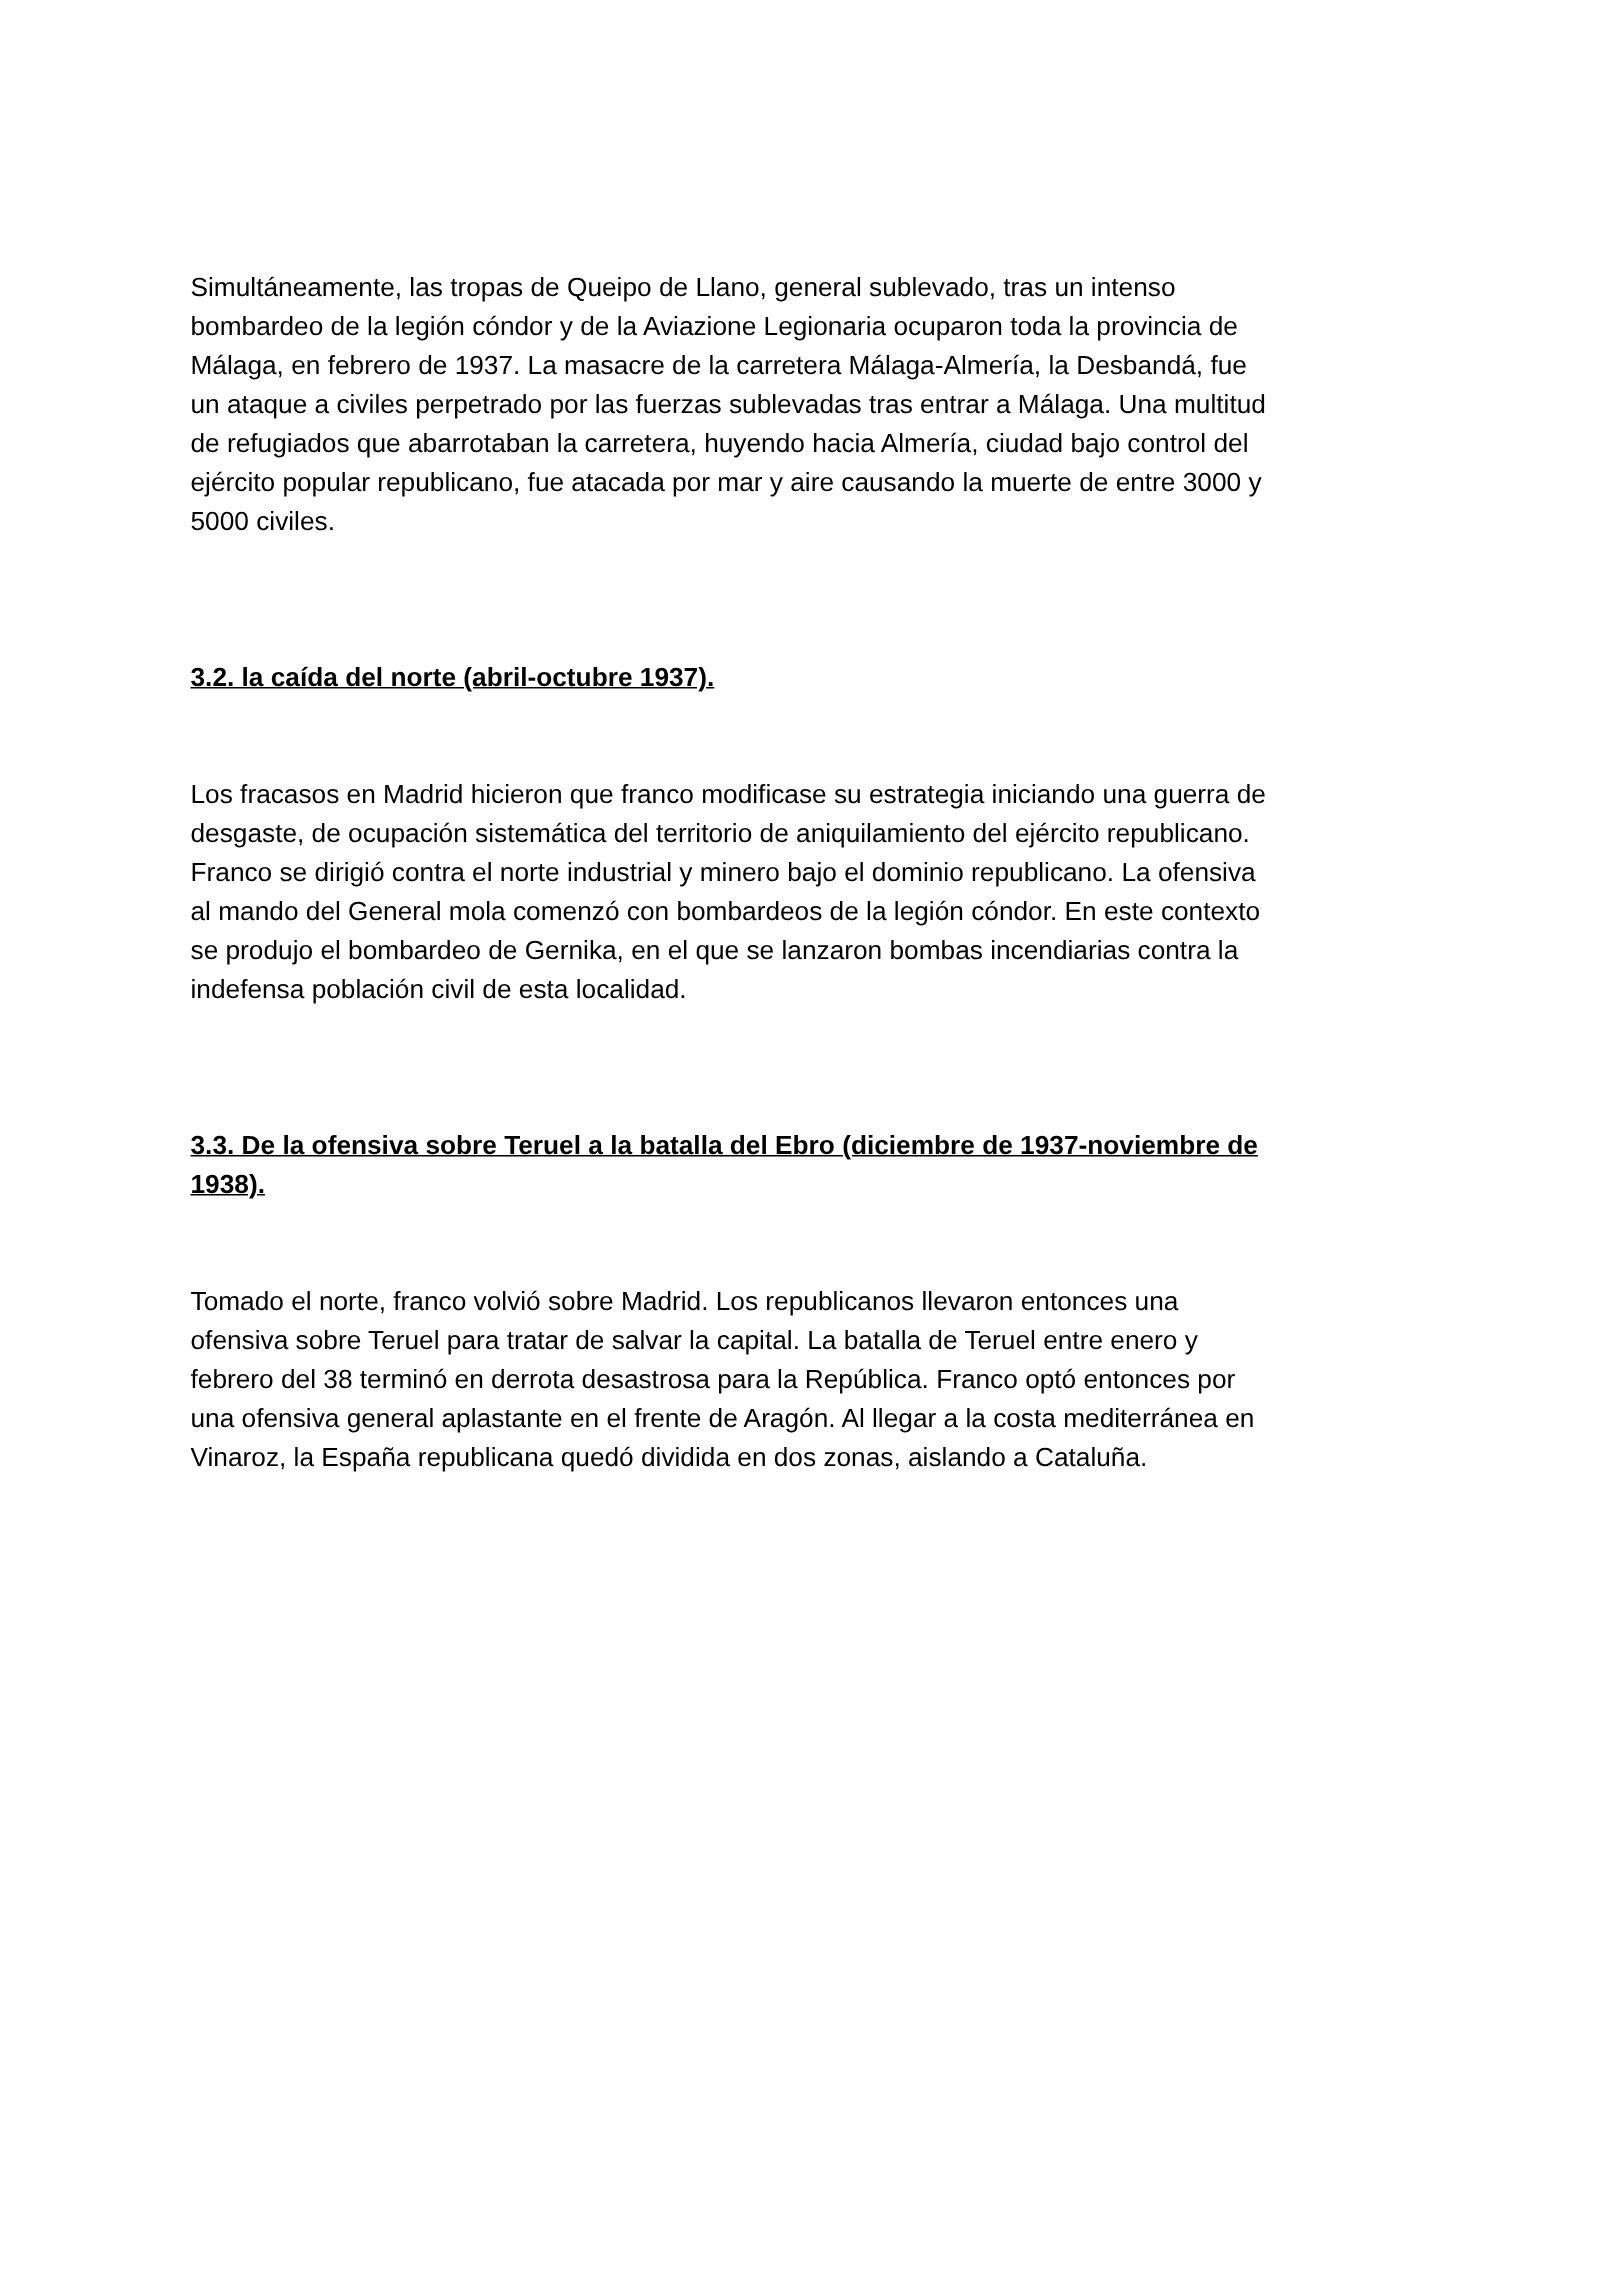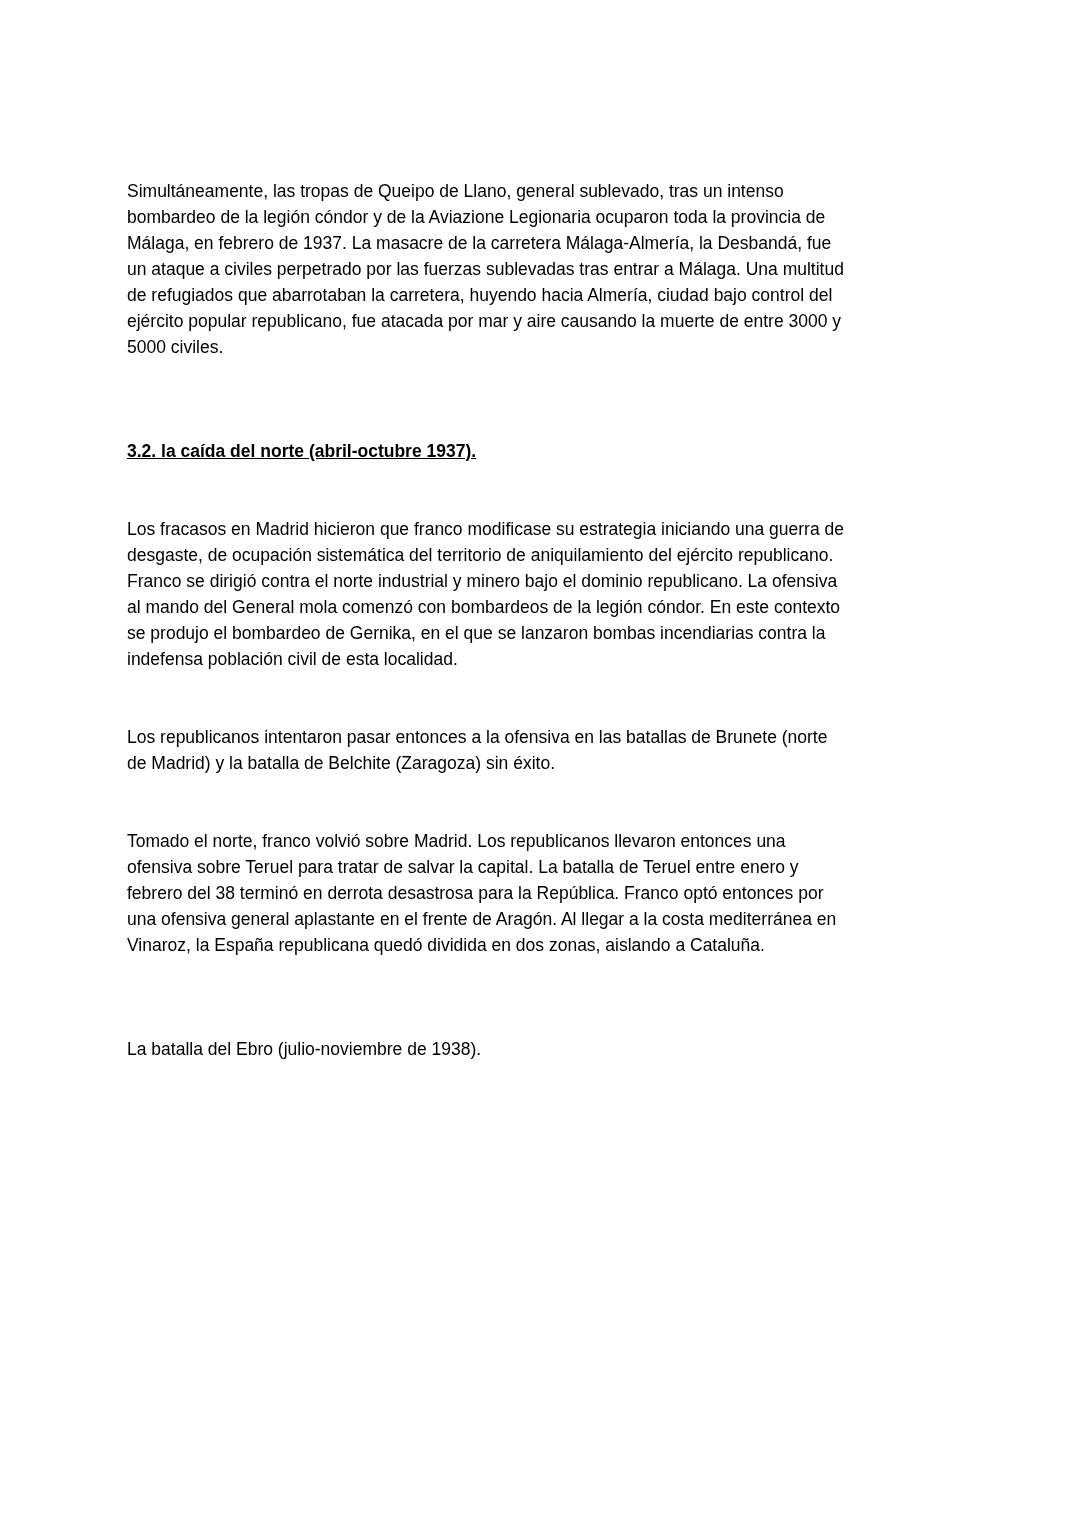--- a/index.html
+++ b/index.html
@@ -48,27 +48,26 @@
 de refugiados que abarrotaban la carretera, huyendo hacia Almería, ciudad bajo control del
 ejército popular republicano, fue atacada por mar y aire causando la muerte de entre 3000 y
 5000 civiles.</div>
     <div class="block heading gap">3.2. la caída del norte (abril-octubre 1937).</div>
     <div class="block para">Los fracasos en Madrid hicieron que franco modificase su estrategia iniciando una guerra de
 desgaste, de ocupación sistemática del territorio de aniquilamiento del ejército republicano.
 Franco se dirigió contra el norte industrial y minero bajo el dominio republicano. La ofensiva
 al mando del General mola comenzó con bombardeos de la legión cóndor. En este contexto
 se produjo el bombardeo de Gernika, en el que se lanzaron bombas incendiarias contra la
 indefensa población civil de esta localidad.</div>
-    <div class="block para">Los republicanos intentaron pasar entonces a la ofensiva en las batallas de Brunete (norte
-de Madrid) y la batalla de Belchite (Zaragoza) sin éxito.</div>
+    <div class="block heading gap">3.3. De la ofensiva sobre Teruel a la batalla del Ebro (diciembre de 1937-noviembre de
+1938).</div>
     <div class="block para">Tomado el norte, franco volvió sobre Madrid. Los republicanos llevaron entonces una
 ofensiva sobre Teruel para tratar de salvar la capital. La batalla de Teruel entre enero y
 febrero del 38 terminó en derrota desastrosa para la República. Franco optó entonces por
 una ofensiva general aplastante en el frente de Aragón. Al llegar a la costa mediterránea en
 Vinaroz, la España republicana quedó dividida en dos zonas, aislando a Cataluña.</div>
-    <div class="block para gap">La batalla del Ebro (julio-noviembre de 1938).</div>
     
     
     
     
     
   </div>
 </div>
 
 </body></html>

